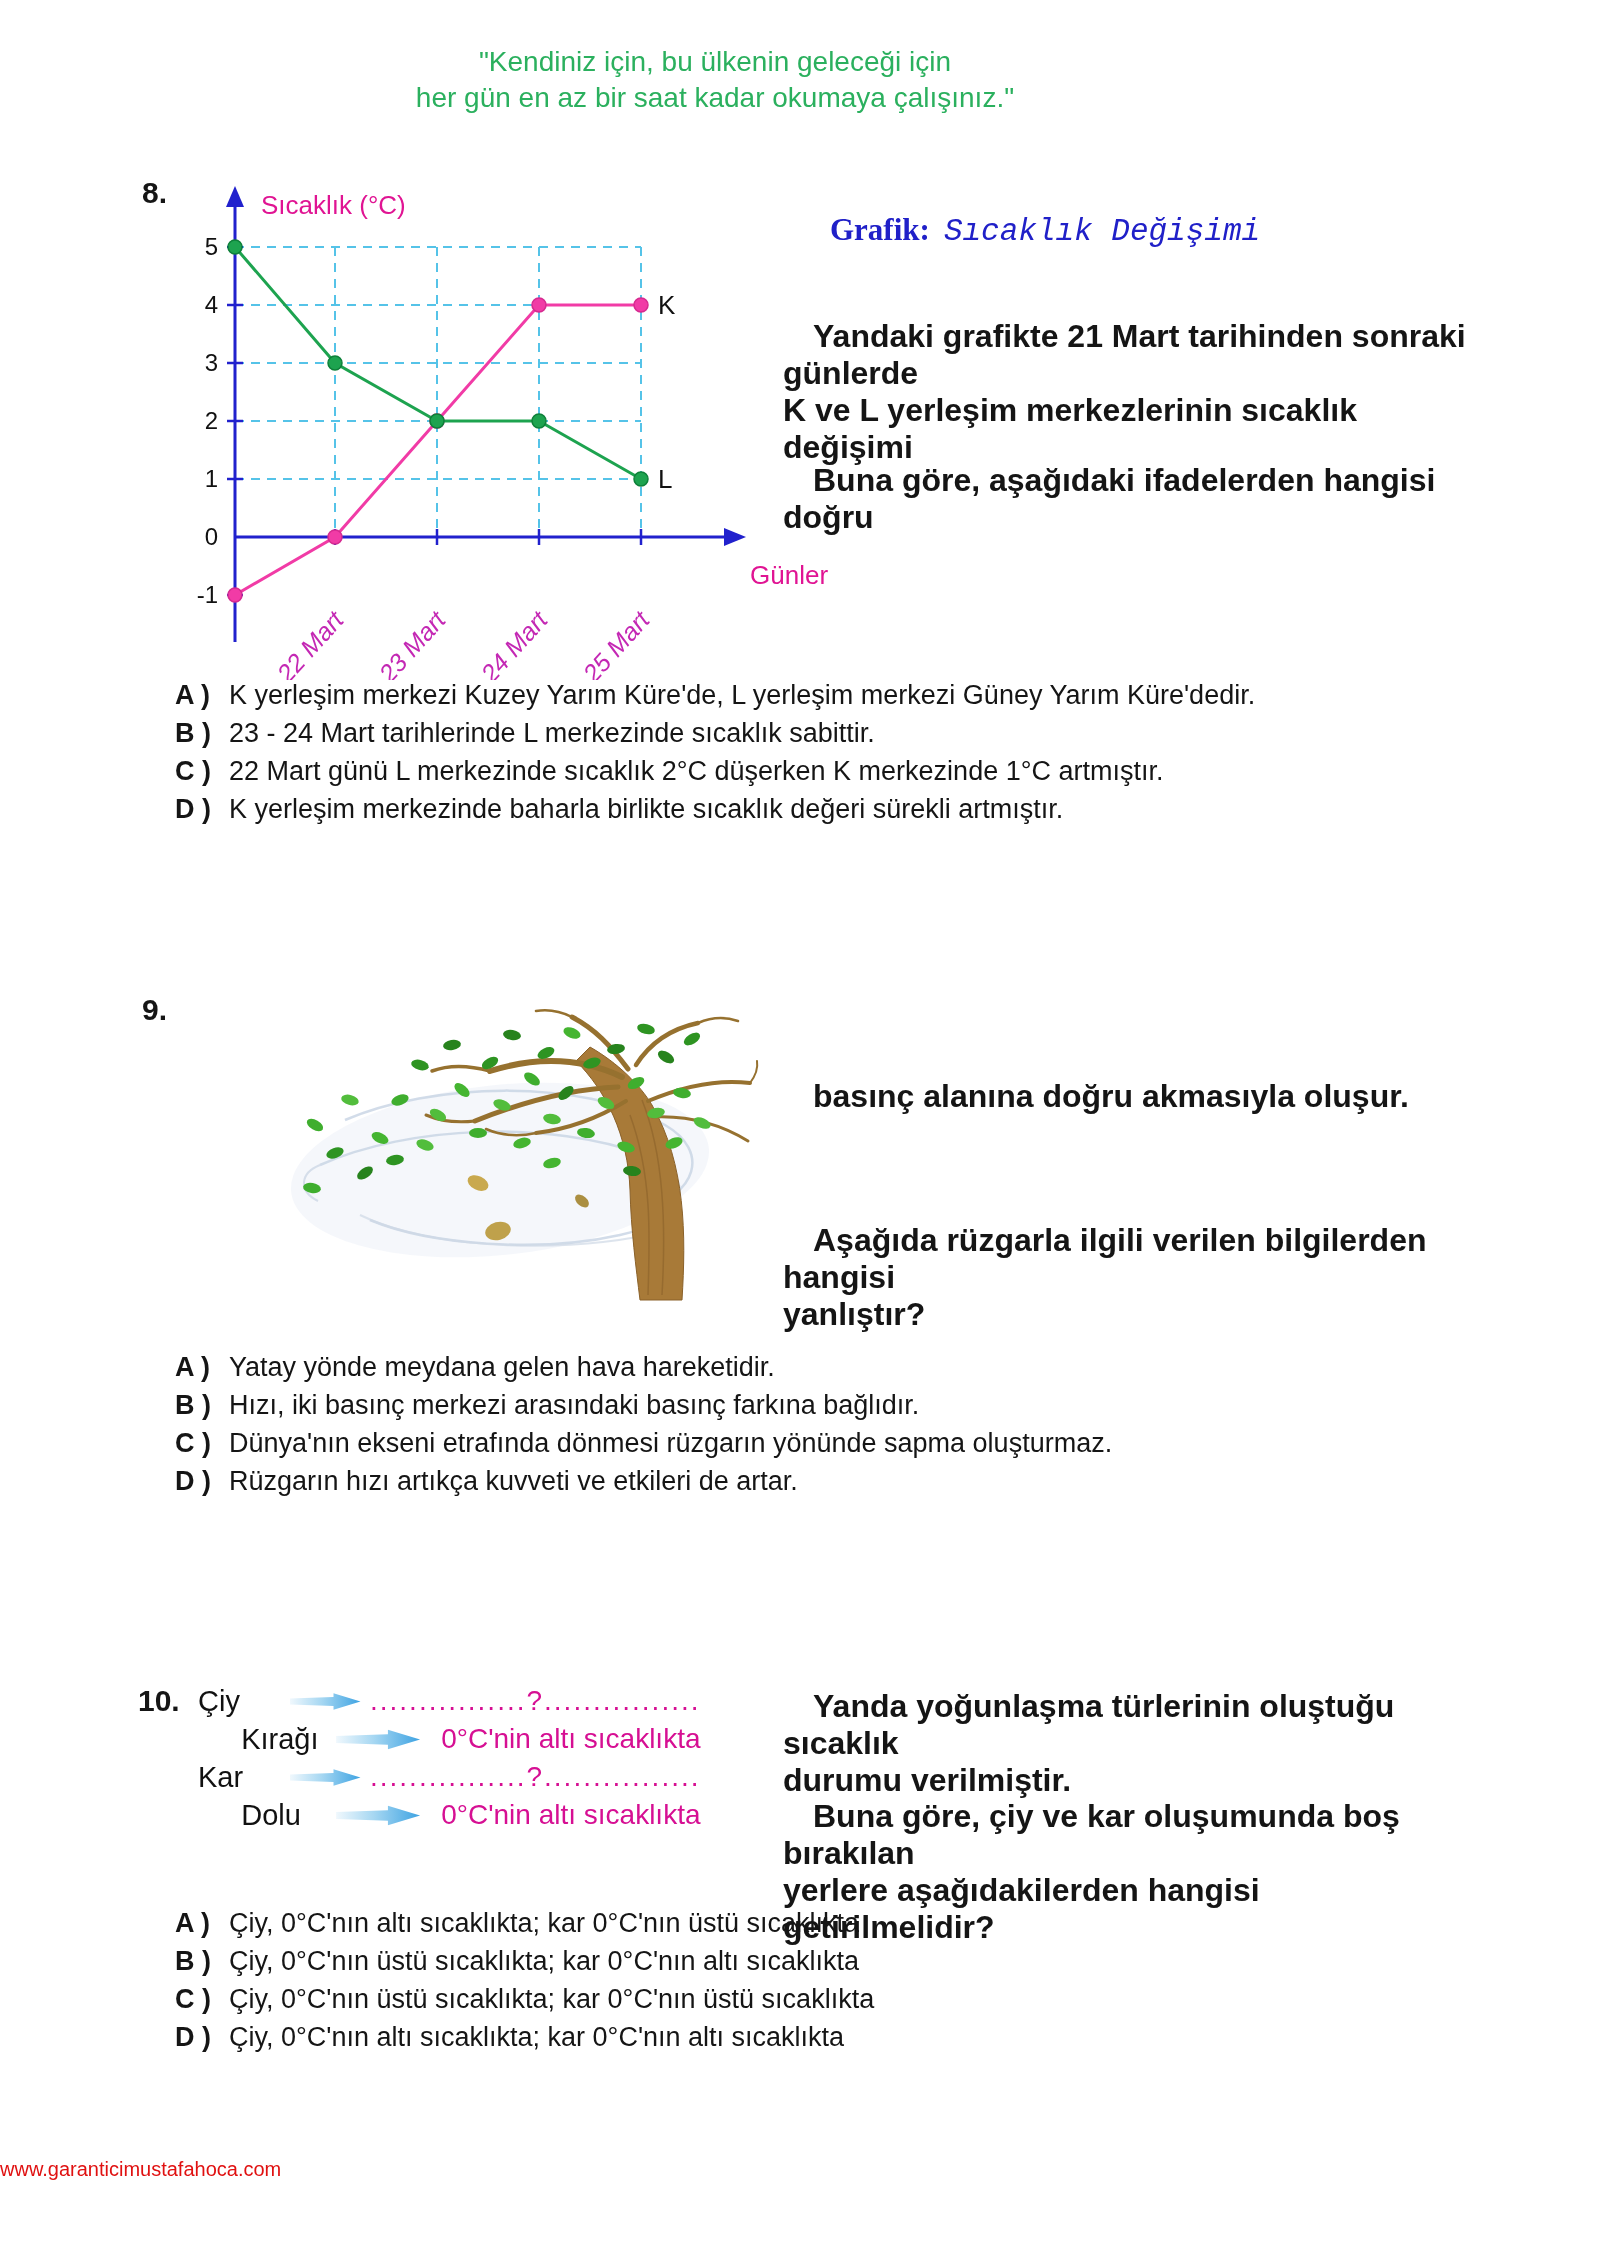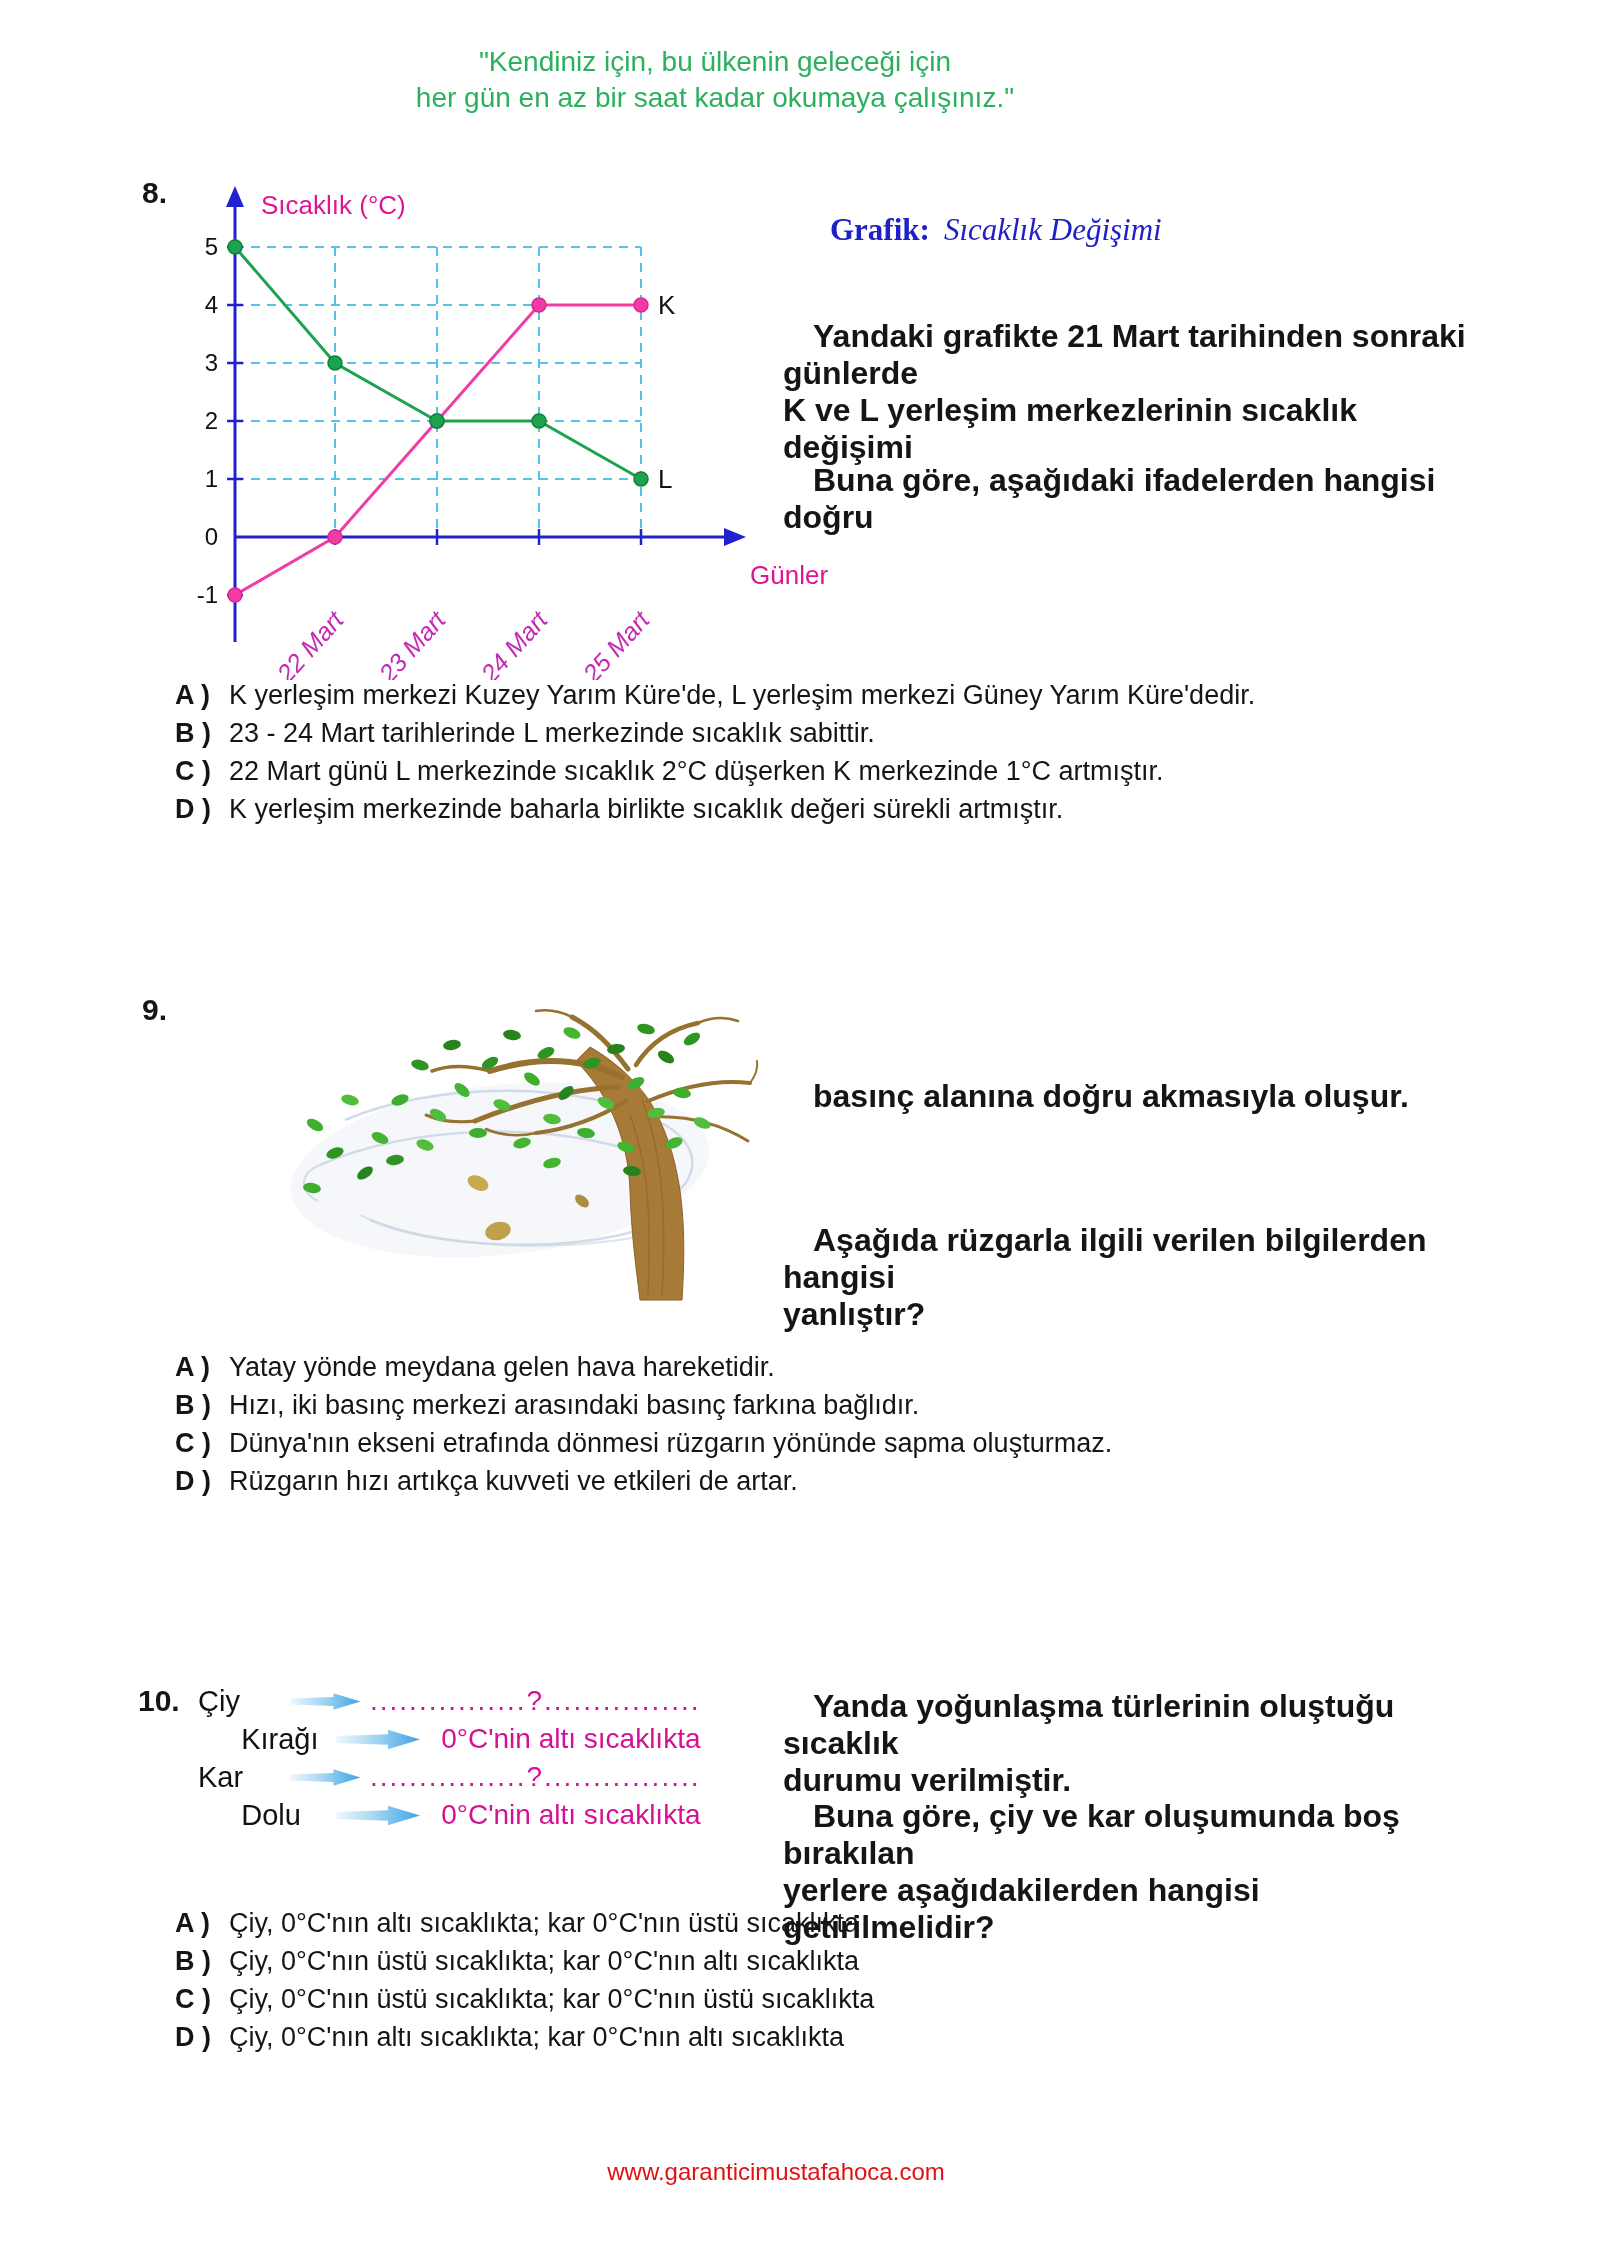--- a/index.html
+++ b/index.html
@@ -7,42 +7,42 @@
        font-family:"Liberation Sans","DejaVu Sans",sans-serif;color:#151515;}
   .abs{position:absolute;}
   .header{left:0;top:44px;width:1430px;text-align:center;font-size:28px;line-height:36px;color:#2bb05e;}
   .header .ln{display:block;}
   .qnum{font-weight:bold;font-size:30px;}
   .para{font-size:32px;line-height:37px;font-weight:bold;}
   .para .ln{display:block;}
   .para .ln:first-child{text-indent:30px;}
   .gtitle{font-family:"Liberation Serif","DejaVu Serif",serif;font-size:31px;color:#2020c8;}
   .gtitle .g1{font-weight:bold;margin-right:14px;}
-  .gtitle .g2{font-style:italic;}
+  .gtitle .g2{font-style:italic;font-family:Liberation Mono, monospace;}
   .opts{white-space:nowrap;font-size:27px;}
   .opt{display:flex;align-items:flex-start;margin-bottom:8px;line-height:30px;}
   .opt .ol{font-weight:bold;min-width:54px;}
   
   .grid{stroke:#55c3e8;stroke-width:2;stroke-dasharray:9 7;fill:none;}
   .axis{stroke:#2121cd;stroke-width:3;}
   .axisfill{fill:#2121cd;}
   .tick{stroke:#2121cd;stroke-width:2.5;}
   .ylab{font-size:24px;fill:#111;text-anchor:end;font-family:"Liberation Sans",sans-serif;}
   .xlab{font-size:25px;font-style:italic;fill:#c428b4;text-anchor:end;font-family:"Liberation Sans",sans-serif;}
   .ytitle{font-size:26px;fill:#e01493;font-family:"Liberation Sans",sans-serif;}
   .xtitle{font-size:26px;fill:#e01493;font-family:"Liberation Sans",sans-serif;}
   .slab{font-size:26px;fill:#111;font-family:"Liberation Sans",sans-serif;}
   
   .lrow{display:flex;align-items:center;height:38px;justify-content:flex-end;}
   .llab{font-size:29px;width:92px;color:#111;}
   .larrow{width:92px;height:25px;margin-right:16px;flex:none;}
   .larrow.short{width:72px;margin-right:8px;}
   .lval{font-size:28px;color:#d60f93;}
   .lval.dots{letter-spacing:2px;}
-  .footer{left:0;top:2158px;width:1520px;text-align:center;font-size:24px;color:#e01111;text-decoration:none;display:block;padding-left:16px;}
+  .footer{left:0;top:2158px;width:1520px;text-align:left;font-size:20px;color:#e01111;text-decoration:none;display:block;}
 </style>
 </head>
 <body>
 
 <svg width="0" height="0" style="position:absolute" aria-hidden="true">
   <defs>
     <linearGradient id="arrowGrad" x1="0" y1="0" x2="1" y2="0">
       <stop offset="0" stop-color="#f0f8fd"></stop>
       <stop offset="0.45" stop-color="#a6d7f2"></stop>
       <stop offset="1" stop-color="#3ea3e2"></stop>

